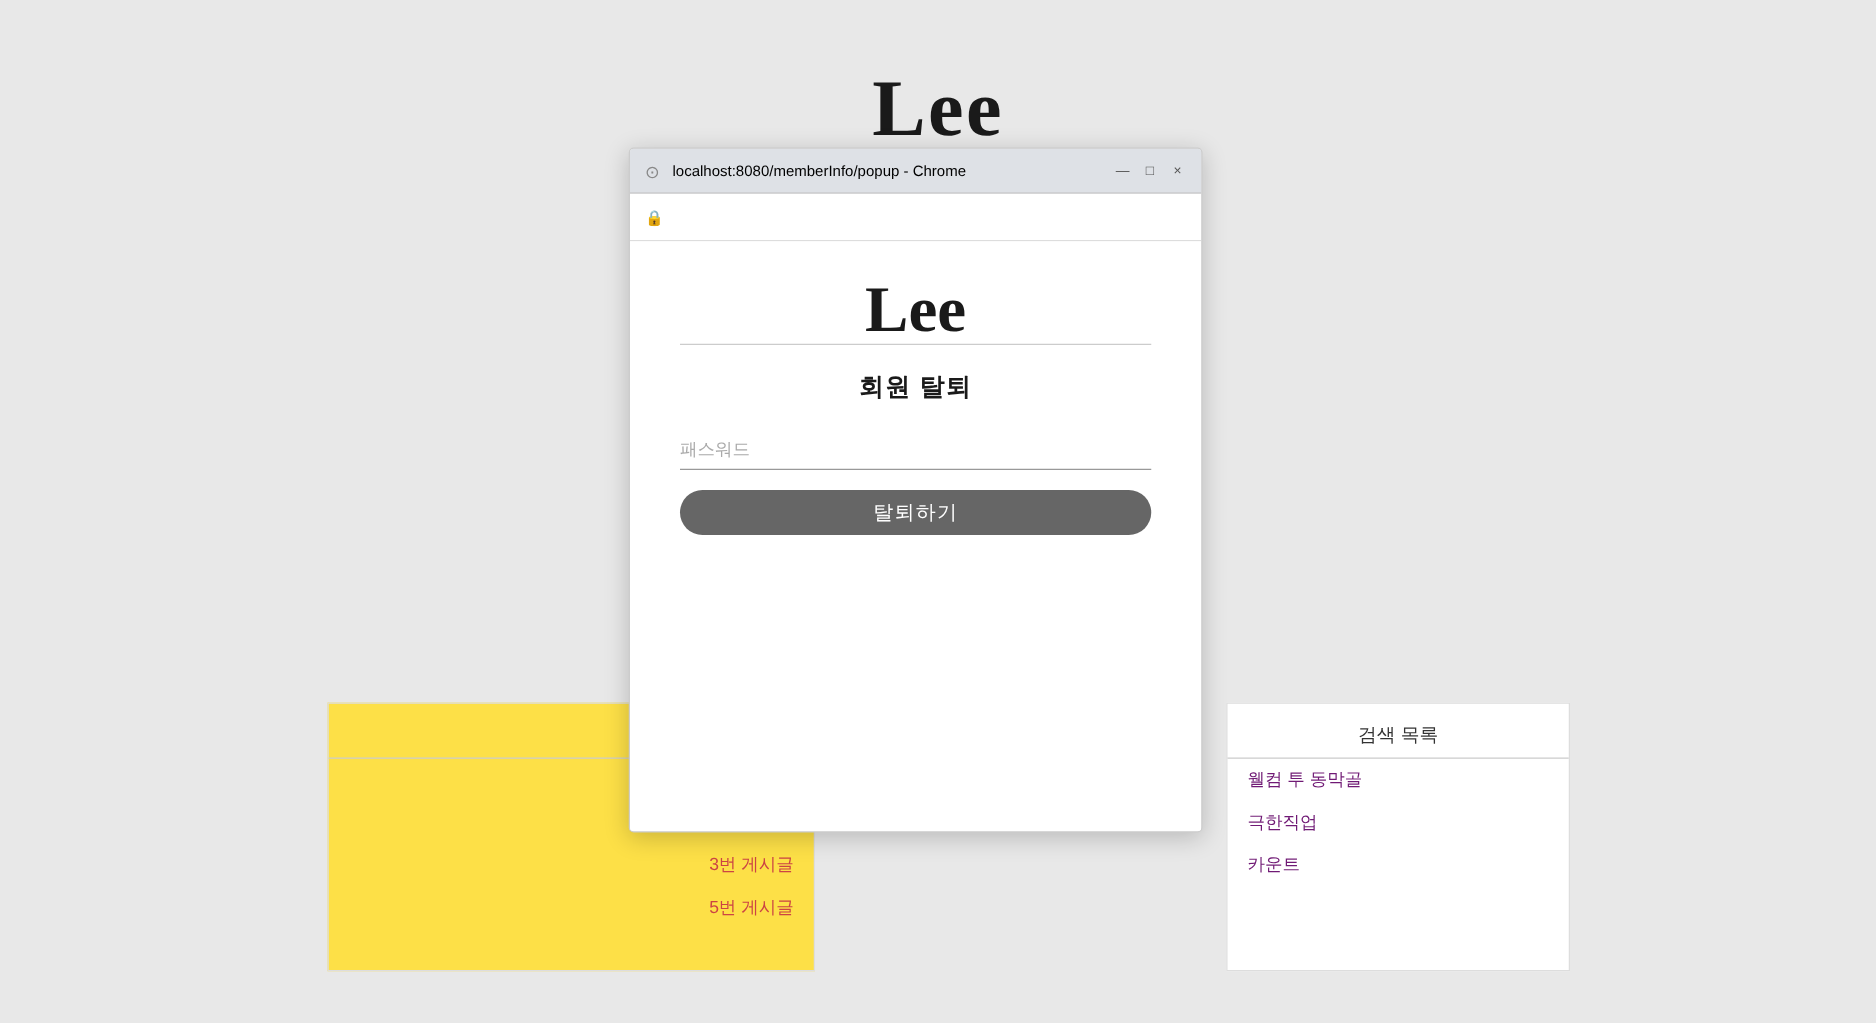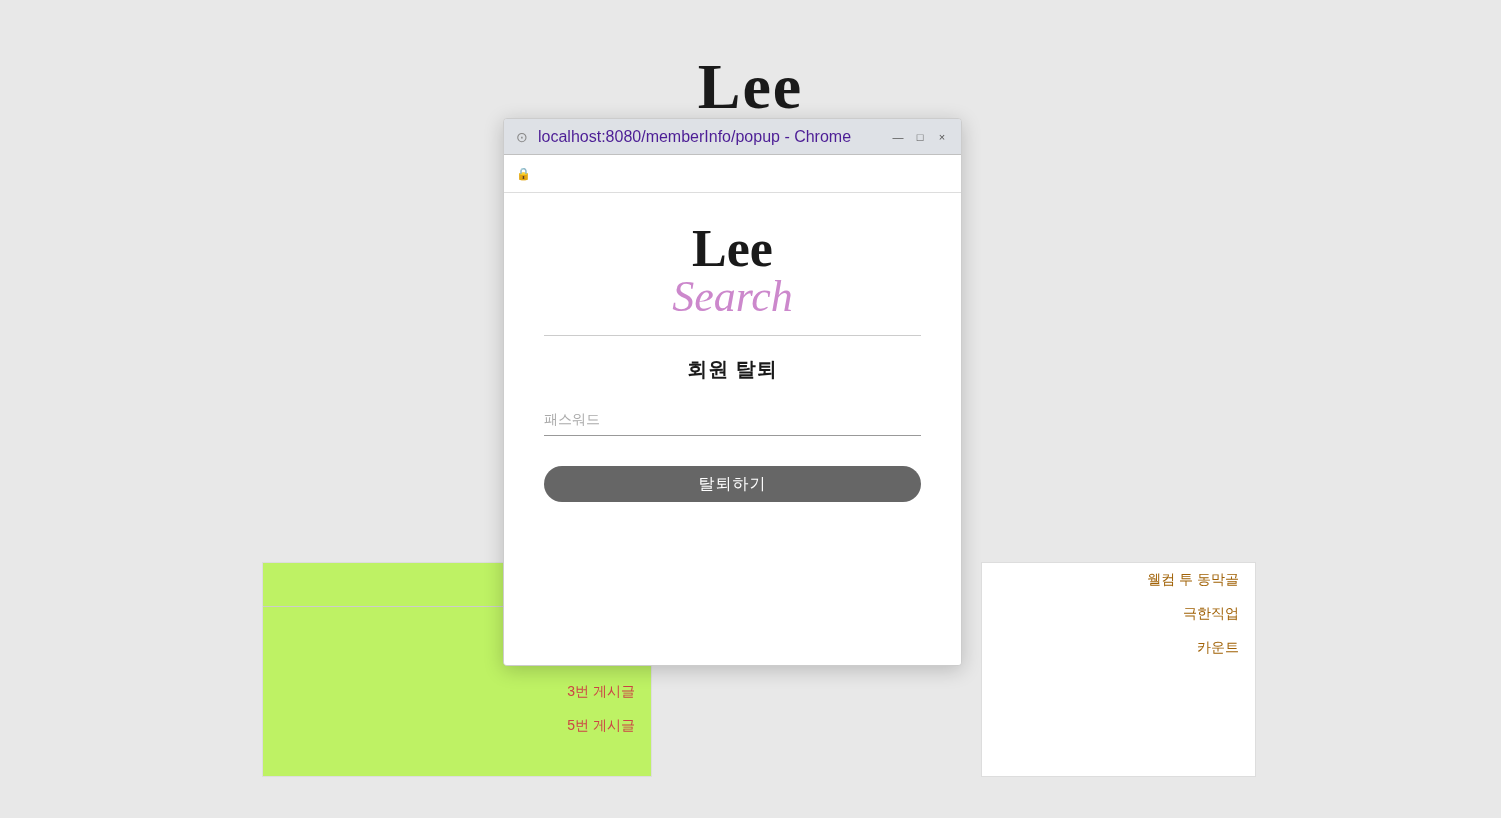--- a/index.html
+++ b/index.html
@@ -27,21 +27,21 @@
       font-family: Georgia, serif;
     }
 
     
     .bg-panel-left {
       position: absolute;
       top: 562px;
       left: 262px;
       width: 390px;
       height: 215px;
-      background: #bef264;
+      background: #fde047;
       border: 1px solid #ddd;
     }
 
     .bg-panel-right {
       position: absolute;
       top: 562px;
       right: 245px;
       width: 275px;
       height: 215px;
       background: white;
@@ -58,22 +58,22 @@
 
     .bg-panel-item {
       text-align: right;
       padding: 8px 16px;
       font-size: 14px;
       color: #cc4444;
       cursor: pointer;
     }
 
     .bg-panel-right .bg-panel-item {
-      color: #a16207;
-      text-align: right;
+      color: #701a75;
+      text-align: left;
     }
 
     .bg-panel-right .bg-panel-title {
       text-align: center;
     }
 
     
     .chrome-window {
       position: absolute;
       top: 118px;
@@ -98,22 +98,22 @@
 
     .chrome-favicon {
       width: 16px;
       height: 16px;
       margin-right: 6px;
       color: #888;
       font-size: 14px;
     }
 
     .chrome-tab-title {
-      font-size: 16px;
-      color: #4c1d95;
+      font-size: 12px;
+      color: #000000;
       flex: 1;
     }
 
     .chrome-controls {
       display: flex;
       gap: 8px;
       align-items: center;
     }
 
     .chrome-btn {
@@ -188,21 +188,21 @@
     .popup-heading {
       font-size: 20px;
       font-weight: 700;
       color: #1a1a1a;
       margin-bottom: 20px;
       letter-spacing: 1px;
     }
 
     .popup-password-field {
       width: 100%;
-      margin-bottom: 30px;
+      margin-bottom: 16px;
     }
 
     .popup-password-field input {
       width: 100%;
       border: none;
       border-bottom: 1px solid #999;
       outline: none;
       font-size: 14px;
       color: #aaa;
       padding: 8px 0;
@@ -234,20 +234,21 @@
 
 <div class="bg-panel-left">
   <div class="bg-panel-title">게시글 작성 목록</div>
   <div class="bg-panel-item">1번 게시글</div>
   <div class="bg-panel-item">2번 게시글</div>
   <div class="bg-panel-item">3번 게시글</div>
   <div class="bg-panel-item">5번 게시글</div>
 </div>
 
 <div class="bg-panel-right">
+  <div class="bg-panel-title">검색 목록</div>
   <div class="bg-panel-item">웰컴 투 동막골</div>
   <div class="bg-panel-item">극한직업</div>
   <div class="bg-panel-item">카운트</div>
 </div>
 
 <div class="chrome-window">
 
   <div class="chrome-titlebar">
     <span class="chrome-favicon">⊙</span>
     <span class="chrome-tab-title">localhost:8080/memberInfo/popup - Chrome</span>
@@ -257,21 +258,20 @@
       <button class="chrome-btn">×</button>
     </div>
   </div>
 
   <div class="chrome-addressbar">
     <span class="chrome-lock-icon">🔒</span>
   </div>
 
   <div class="popup-content">
     <div class="popup-logo-lee">Lee</div>
-    <div class="popup-logo-search">Search</div>
     <div class="popup-divider"></div>
     <div class="popup-heading">회원 탈퇴</div>
 
     <div class="popup-password-field">
       <input type="password" placeholder="패스워드" style="">
     </div>
 
     <button class="popup-submit-btn">탈퇴하기</button>
   </div>
 </div>

